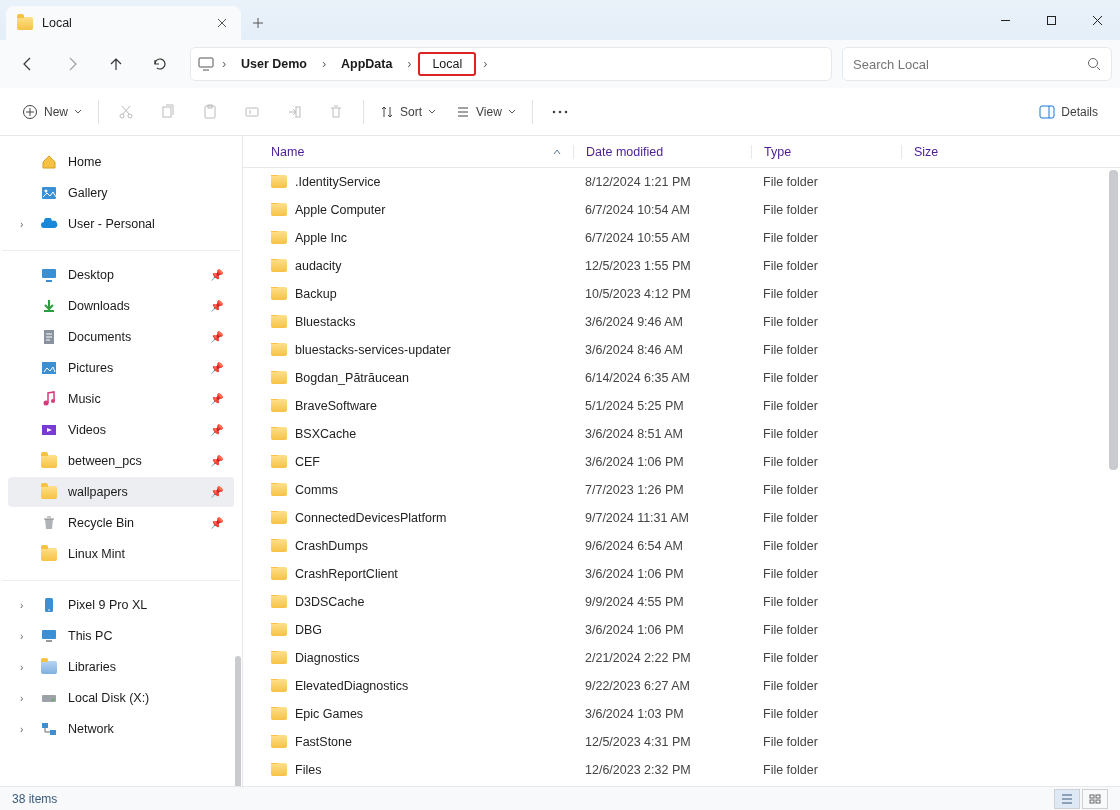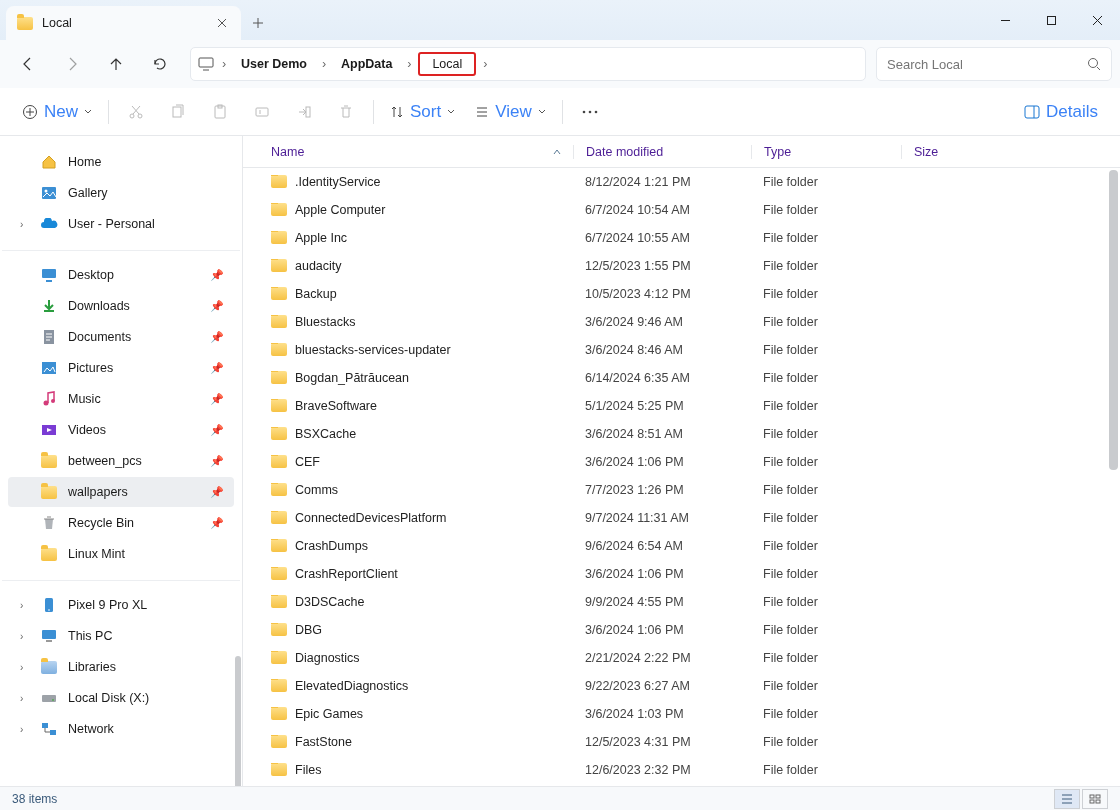--- a/index.html
+++ b/index.html
@@ -13,30 +13,30 @@
 .window-controls { margin-left:auto; display:flex; height:40px; }
 .win-btn { width:46px; display:flex; align-items:center; justify-content:center; }
 
 
 .navbar { height:48px; background:#f8fafc; display:flex; align-items:center; padding:0 8px; gap:4px; }
 .nav-btn { width:40px; height:36px; display:flex; align-items:center; justify-content:center; border-radius:4px; color:#4a4a4a; }
 .addr-wrap { flex:1; margin:0 6px; height:34px; background:#fff; border:1px solid #e5e9ee; border-radius:5px; display:flex; align-items:center; padding:0 6px; gap:2px; }
 .crumb { padding:4px 8px; border-radius:3px;font-weight:bold; }
 .crumb-sep { width:14px; display:flex; align-items:center; justify-content:center; color:#666; }
 .crumb-highlight { border:2.5px solid #d22; padding:3px 12px; border-radius:3px; }
-.searchbox { width:236px; height:34px; background:#fff; border:1px solid #e5e9ee; border-radius:5px; display:flex; align-items:center; padding:0 10px; }
+.searchbox { width:270px; height:34px; background:#fff; border:1px solid #e5e9ee; border-radius:5px; display:flex; align-items:center; padding:0 10px; }
 .searchbox input { border:none; outline:none; flex:1; font-size:13px; background:transparent; }
 .searchbox .sicon { color:#666; }
 
 
 .toolbar { height:48px; background:#fff; border-bottom:1px solid #e6e8eb; display:flex; align-items:center; padding:0 14px; gap:4px; }
 .tbtn { height:34px; min-width:38px; display:flex; align-items:center; justify-content:center; gap:6px; border-radius:4px; padding:0 8px; color:#555; }
 .tbtn.dis { opacity:.45; }
 .tsep { width:1px; height:24px; background:#e0e2e5; margin:0 4px; }
-.tbtn-text { color:#3b82f6; font-size:17px; }
+.tbtn-text { color:#404040; font-size:12px; }
 
 
 .content { display:flex; height:calc(810px - 40px - 48px - 48px - 24px); background:#fff; }
 .sidebar { width:243px; border-right:1px solid #e6e8eb; overflow-y:auto; padding:8px 2px; position:relative; }
 .side-scroll-hint { position:absolute; right:1px; top:520px; width:6px; height:170px; background:#c9cbce; border-radius:3px; }
 .sidebar-group { padding:2px 0; }
 .sidebar-group + .sidebar-group { border-top:1px solid #eceef1; margin-top:8px; padding-top:8px; }
 .srow { height:30px; display:flex; align-items:center; padding-left:32px; gap:10px; position:relative; border-radius:4px; margin:1px 6px; }
 .srow.sel { background:#eceef1; }
 .srow .chev { position:absolute; left:12px; color:#666; font-size:10px; }

